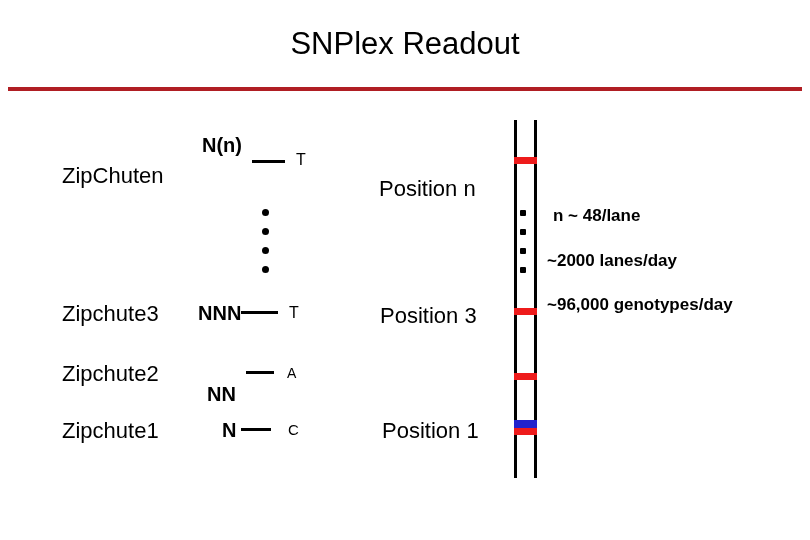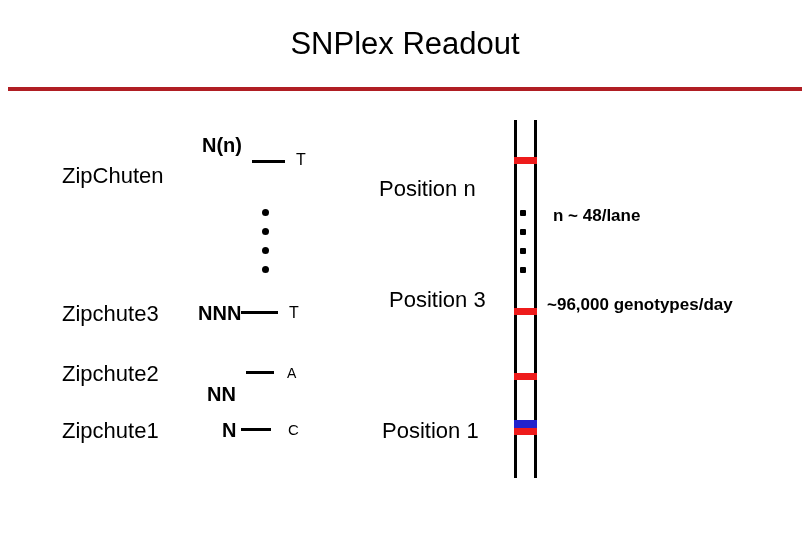--- a/index.html
+++ b/index.html
@@ -48,21 +48,21 @@
     <div class="dot" style="left:262px; top:209px;"></div>
     <div class="dot" style="left:262px; top:228px;"></div>
     <div class="dot" style="left:262px; top:247px;"></div>
     <div class="dot" style="left:262px; top:266px;"></div>
   </div>
 
   <div class="chute" style="left:62px; top:302px;">Zipchute3</div>
   <div class="probe" style="left:198px; top:302px;">NNN</div>
   <div class="probe-line" style="left:241px; top:311px; width:37px;"></div>
   <div class="base" style="left:289px; top:304px;">T</div>
-  <div class="pos" style="left:380px; top:288px;margin-left:9px;">Position 3</div>
+  <div class="pos" style="left:380px; top:304px;">Position 3</div>
 
   <div class="chute" style="left:62px; top:362px;">Zipchute2</div>
   <div class="probe" style="left:207px; top:383px;">NN</div>
   <div class="probe-line" style="left:246px; top:371px; width:28px;"></div>
   <div class="base" style="left:287px; top:365px; font-size:14px;">A</div>
 
   <div class="chute" style="left:62px; top:419px;">Zipchute1</div>
   <div class="probe" style="left:222px; top:419px;">N</div>
   <div class="probe-line" style="left:241px; top:428px; width:30px;"></div>
   <div class="base" style="left:288px; top:421px; font-size:15px;">C</div>
@@ -78,15 +78,16 @@
     <div class="band band-blue" style="top:420px; height:8px;"></div>
     <div class="band band-red" style="top:428px; height:7px;"></div>
 
     <div class="lane-dot" style="left:520px; top:210px;"></div>
     <div class="lane-dot" style="left:520px; top:229px;"></div>
     <div class="lane-dot" style="left:520px; top:248px;"></div>
     <div class="lane-dot" style="left:520px; top:267px;"></div>
   </div>
 
   <div class="ann" style="left:553px; top:207px;">n ~ 48/lane</div>
+  <div class="ann" style="left:547px; top:252px;">~2000 lanes/day</div>
   <div class="ann" style="left:547px; top:296px;">~96,000 genotypes/day</div>
 
 </div>
 
 </body></html>

